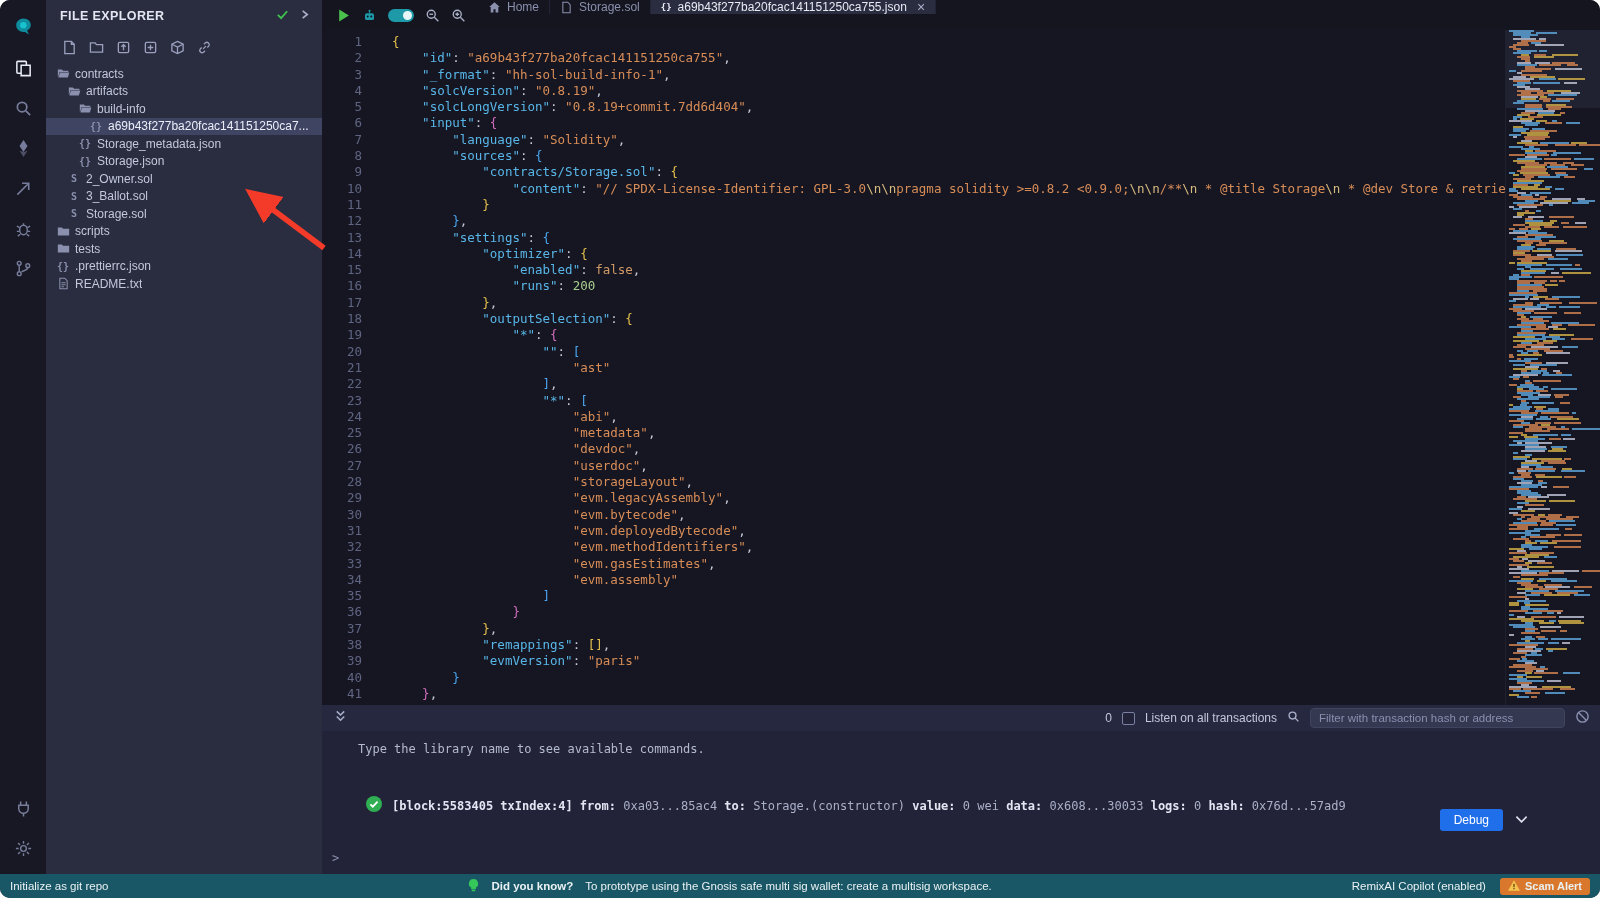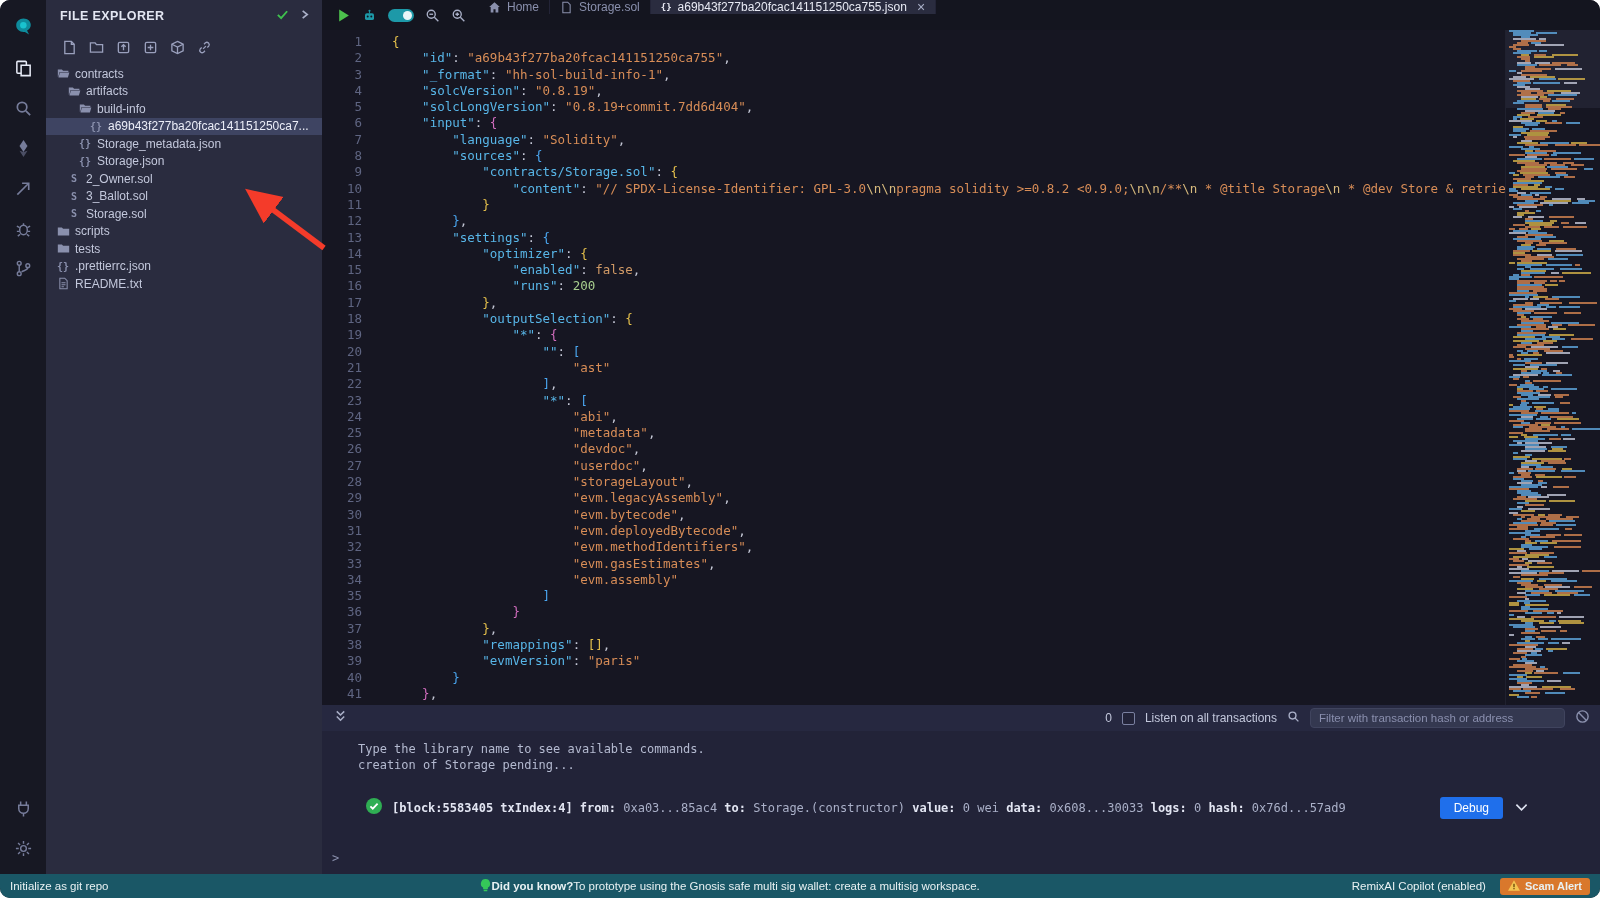--- a/index.html
+++ b/index.html
@@ -68,27 +68,27 @@
   .th-right { display:flex; align-items:center; gap:10px; color:#c3c8dc; font-size:12px; }
   .checkbox { width:13px; height:13px; border:1px solid #7a80a0; border-radius:2px; background:#222338; display:inline-block; cursor:pointer; }
   .filter-input { width:255px; height:20px; background:#343850; border:1px solid #40445e; border-radius:4px; color:#c9cde2; font-size:11.5px; padding:0 8px; outline:none; }
   .filter-input::placeholder { color:#8a8fae; }
   .term-body { height:143px; background:#222338; display:flex; flex-direction:column; font-family:"DejaVu Sans Mono", monospace; font-size:12px; line-height:16px; color:#b4bad0; flex-shrink:0; }
   .tlog { padding:10px 0 0 36px; }
   .tx-row { display:flex; align-items:center; gap:10px; margin-top:24px; padding-left:44px; }
   .tx-text { flex:1; white-space:nowrap; overflow:hidden; }
   .tx-text .lbl { font-weight:bold; color:#e2e5f2; }
   .tx-text .val { color:#aab0c8; }
-  .debug-wrap { display:flex; align-items:center; gap:12px; margin-right:72px; }
+  .debug-wrap { display:flex; align-items:center; gap:12px; margin-right:72px;margin-top:28px; }
   .debug-btn { background:#1f6feb; color:#fff; font-family:"Liberation Sans", sans-serif; font-size:12px; border:none; border-radius:3px; padding:4px 14px; cursor:pointer; }
   .prompt { margin-top:auto; padding:0 0 8px 10px; color:#8a90ad; }
 
   
   .statusbar { height:24px; background:#1a5766; display:flex; align-items:center; justify-content:space-between; padding:0 10px; font-size:11.5px; color:#e9f1f3; flex-shrink:0; }
-  .sb-center { display:flex; align-items:center; gap:0;justify-content:space-between; }
+  .sb-center { display:flex; align-items:center; gap:12px;justify-content:space-between; }
   .sb-right { display:flex; align-items:center; gap:14px; }
   .scam { display:flex; align-items:center; gap:5px; background:#d9782c; border-radius:3px; padding:2px 8px; font-weight:bold; font-size:11px; cursor:pointer; }
   .arrow-overlay { position:absolute; inset:0; pointer-events:none; z-index:50; }
 </style>
 <style>.tk-w{color:#c5c8d6}.tk-k{color:#58b6e8}.tk-s{color:#d88d57}.tk-e{color:#d7ba7d}.tk-n{color:#a8cf8f}.tk-b{color:#d19a66}.tk-p{color:#c5c8d6}.tk-g{color:#e6c14c}.tk-m{color:#d46ec0}.tk-u{color:#4aa6f0}</style></head>
 <body>
 
 <div class="app">
   <div class="app-main">
 
@@ -1738,21 +1738,20 @@
           <span><svg width="15" height="15" viewBox="0 0 16 16" fill="none" stroke="#8a90ad" stroke-width="1.5">
                 <circle cx="8" cy="8" r="6"></circle>
                 <path d="M3.8 3.8l8.4 8.4"></path>
               </svg></span>
         </div>
       </div>
 
       <div class="term-body">
         <div class="tlog">
             <div>Type the library name to see available commands.</div>
-            <div>creation of Storage pending...</div>
           </div>
         <div class="tx-row">
           <span><svg width="16" height="16" viewBox="0 0 16 16">
                 <circle cx="8" cy="8" r="8" fill="#2fae53"></circle>
                 <path d="M4.4 8.3l2.4 2.4 4.8-5" fill="none" stroke="#fff" stroke-width="1.8"></path>
               </svg></span>
           <span class="tx-text"><span class="lbl">[block:5583405 txIndex:4] </span><span class="lbl">from: </span><span class="val">0xa03...85ac4 </span><span class="lbl">to: </span><span class="val">Storage.(constructor) </span><span class="lbl">value: </span><span class="val">0 wei </span><span class="lbl">data: </span><span class="val">0x608...30033 </span><span class="lbl">logs: </span><span class="val">0 </span><span class="lbl">hash: </span><span class="val">0x76d...57ad9 </span></span>
           <span class="debug-wrap">
             <button class="debug-btn">Debug</button>
             <span><svg width="13" height="9" viewBox="0 0 14 9" fill="none" stroke="#dfe3f0" stroke-width="1.8">

